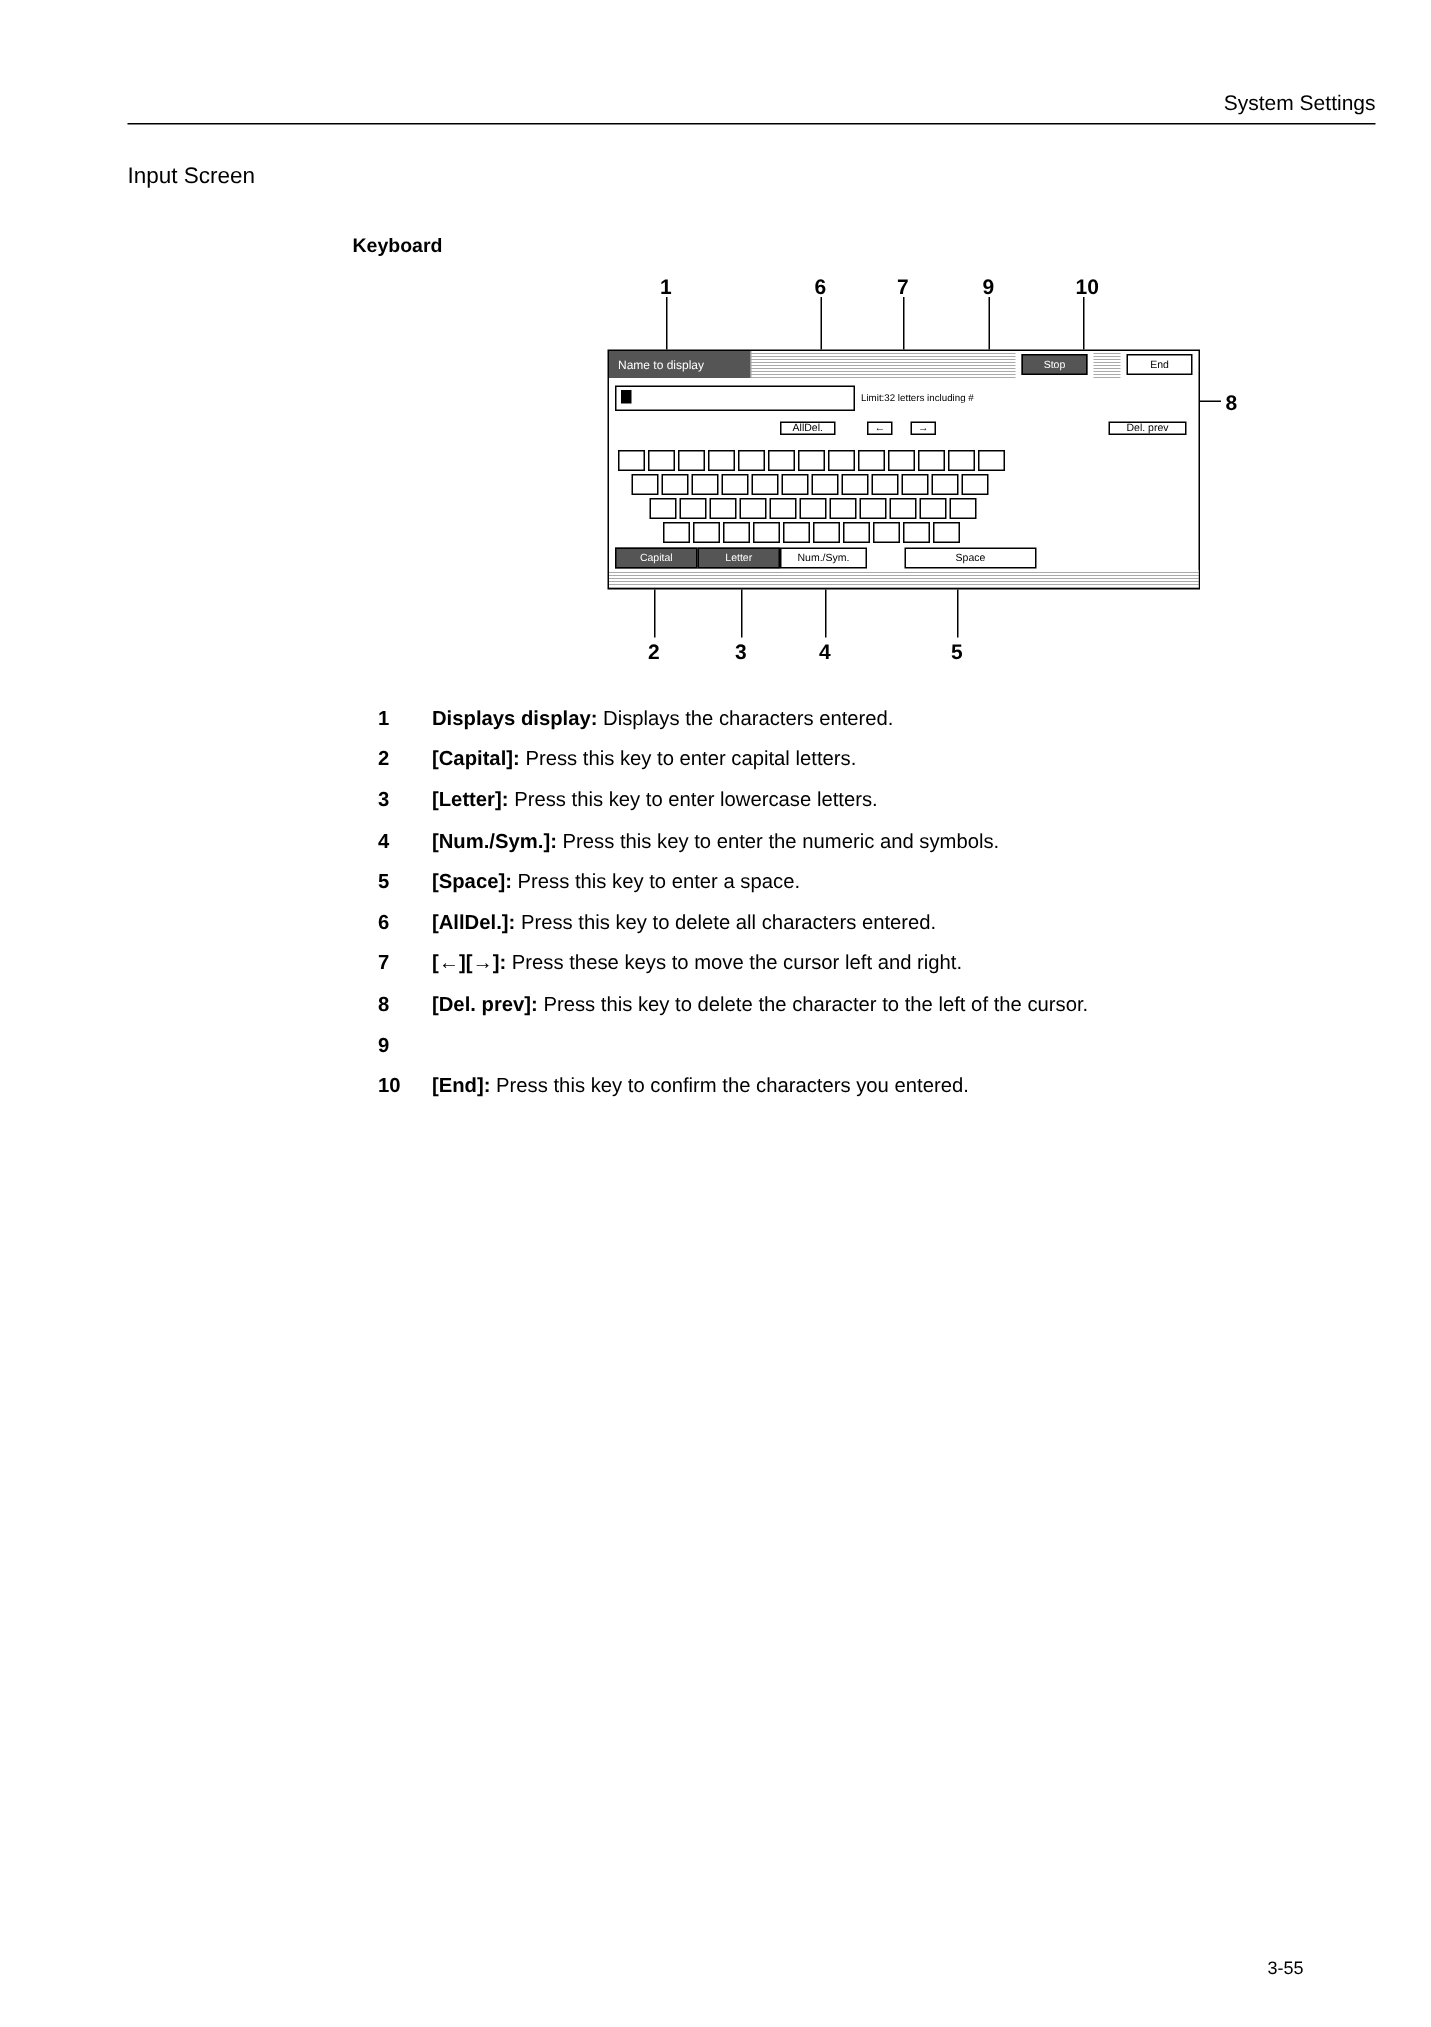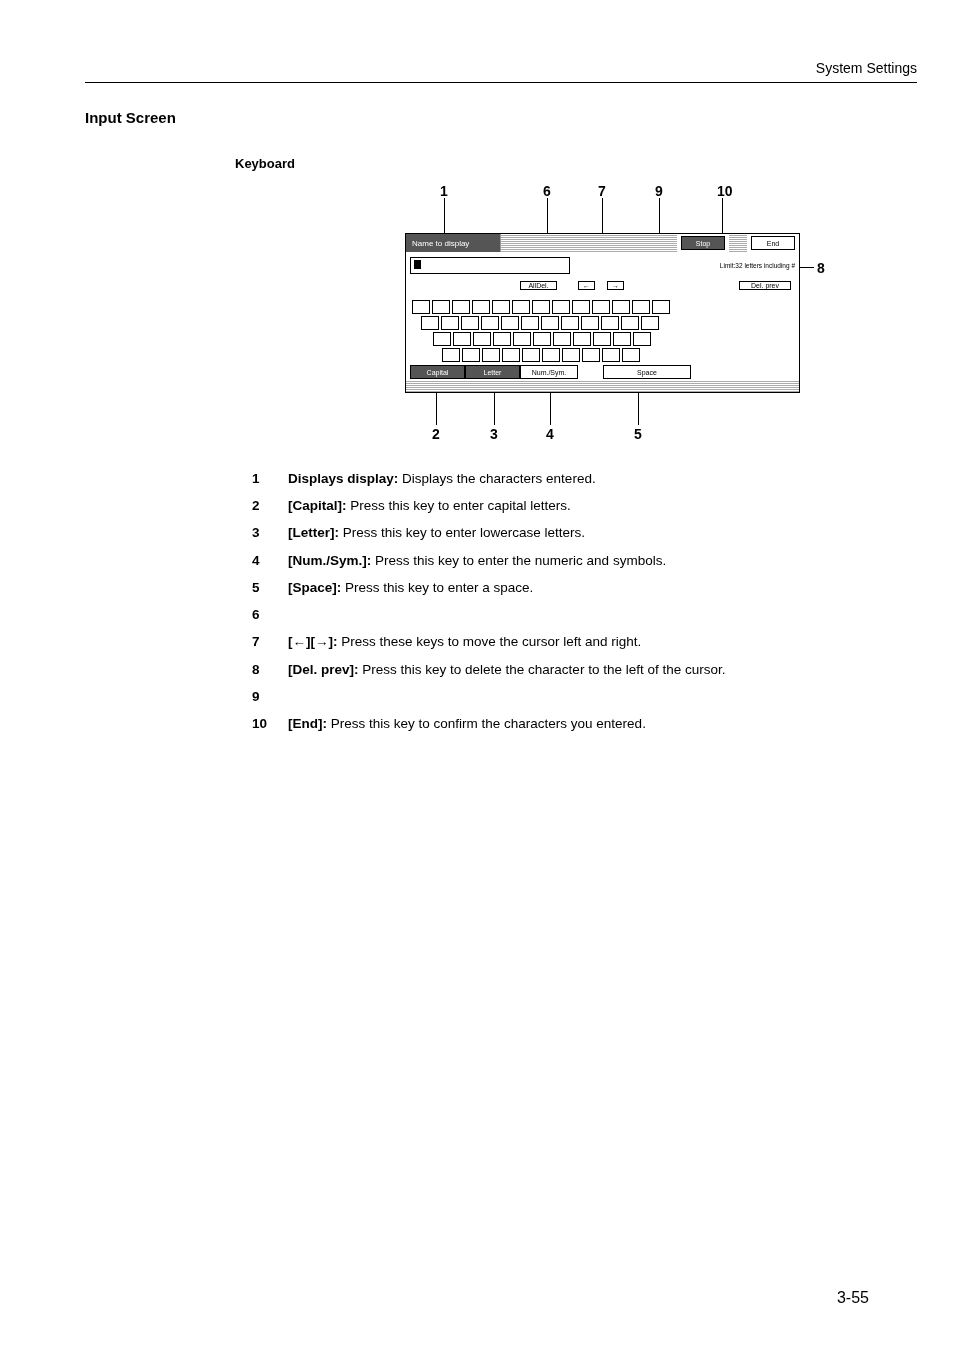--- a/index.html
+++ b/index.html
@@ -31,21 +31,21 @@
     margin: 0 0 12px 0;
   }
   .intro {
     margin-left: 150px;
     font-size: 14px;
     line-height: 1.45;
     margin-bottom: 26px;
   }
   h2.subhead {
     font-size: 15px;
-    font-weight: bold;
+    font-weight: normal;
     margin: 0 0 30px 0;
   }
   h3.models {
     font-size: 14px;
     font-weight: bold;
     margin: 0 0 16px 150px;
   }
   .kbd-label {
     font-size: 13px;
     font-weight: bold;
@@ -70,21 +70,20 @@
 
   .panel {
     position: absolute;
     left: 50px;
     top: 50px;
     width: 395px;
     height: 160px;
     border: 1px solid #000;
     box-sizing: border-box;
     background: #fff;
-    text-align: right;
   }
   .p-topbar {
     height: 18px;
     display: flex;
   }
   .p-name {
     flex: 0 0 95px;
     background: #555;
     color:#fff;
     font-size: 8px;
@@ -195,23 +194,23 @@
   .nitem .num {
     width: 20px;
     flex: 0 0 20px;
     font-weight: bold;
     text-align: left;
   }
   .nitem .txt strong { font-weight:bold; }
 
   .page-foot {
     position:absolute;
-    bottom: 44px;
+    bottom: 32px;
     right: 85px;
-    font-size: 16px;
+    font-size: 12px;
   }
 
 </style>
 </head>
 <body>
 
 <div class="page">
 
   <div class="header-right">System Settings</div>
   <div class="header-line"></div>
@@ -375,20 +374,21 @@
       <div class="nitem">
         <div class="num">4</div>
         <div class="txt"><strong>[Num./Sym.]:</strong><span> Press this key to enter the numeric and symbols.</span></div>
       </div>
       <div class="nitem">
         <div class="num">5</div>
         <div class="txt"><strong>[Space]:</strong><span> Press this key to enter a space.</span></div>
       </div>
       <div class="nitem">
         <div class="num">6</div>
+        <div class="txt"><strong>[AllDel.]:</strong><span> Press this key to delete all characters entered.</span></div>
       </div>
       <div class="nitem">
         <div class="num">7</div>
         <div class="txt"><strong>[←][→]:</strong><span> Press these keys to move the cursor left and right.</span></div>
       </div>
       <div class="nitem">
         <div class="num">8</div>
         <div class="txt"><strong>[Del. prev]:</strong><span> Press this key to delete the character to the left of the cursor.</span></div>
       </div>
       <div class="nitem">

